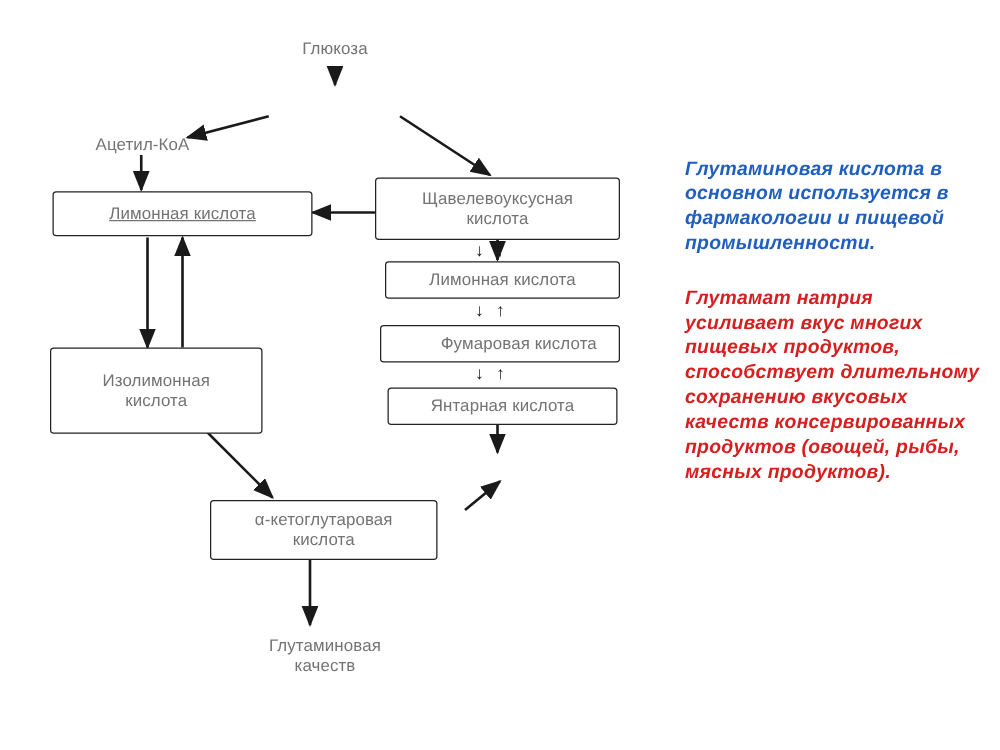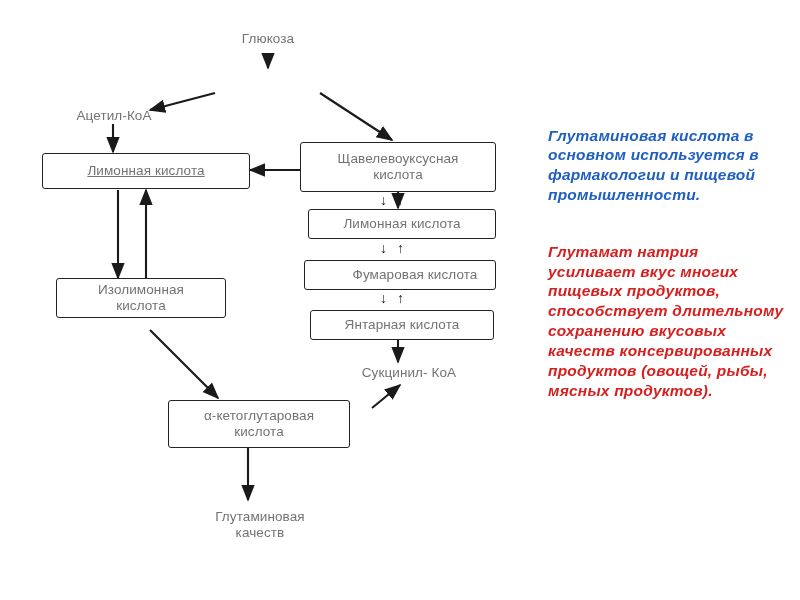--- a/index.html
+++ b/index.html
@@ -81,21 +81,21 @@
   }
   .note {
     font-family: "Liberation Sans", sans-serif;
     font-style: italic;
     font-weight: bold;
     font-size: 15.5px;
     line-height: 1.28;
     letter-spacing: 0.2px;
   }
   .note.blue { color: #1f5fbf; }
-  .note.red  { color: #d61f1f; margin-top: 37px; }
+  .note.red  { color: #d61f1f; margin-top: 24px; }
 </style>
 </head>
 <body>
 
 <div id="stage">
 
   <div id="diagram">
 
     <svg width="540" height="600" viewBox="0 0 540 600">
       <defs>
@@ -140,24 +140,23 @@
 
     <div class="node boxed" style="left:300px; top:142px; width:196px; height:50px; white-space:pre-line;">Щавелевоуксусная
 кислота</div>
 
     <div class="node boxed" style="left:308px; top:209px; width:188px; height:30px;">Лимонная кислота</div>
 
     <div class="node boxed" style="left:304px; top:260px; width:192px; height:30px;padding-left:36px;">Фумаровая кислота</div>
 
     <div class="node boxed" style="left:310px; top:310px; width:184px; height:30px;">Янтарная кислота</div>
 
-    <div class="node boxed" style="left:40px; top:278px; width:170px; height:40px; white-space:pre-line;margin-left:16px;">Изолимонная
+    <div class="node boxed" style="left:40px; top:278px; width:170px; height:69px; white-space:pre-line;">Изолимонная
 кислота</div>
 
-    <div class="node plain" style="left:336px; top:362px; width:146px; height:22px;">Сукцинил- КоА</div>
 
     <div class="node boxed" style="left:168px; top:400px; width:182px; height:48px; white-space:pre-line;">α-кетоглутаровая
 кислота</div>
 
     <div class="node plain" style="left:196px; top:505px; width:128px; height:40px; white-space:pre-line;">Глутаминовая
 качеств</div>
 
 
     <div class="arrowpair" style="left:380px; top:240px;">↓ ↑</div>
     <div class="arrowpair" style="left:380px; top:290px;">↓ ↑</div>

